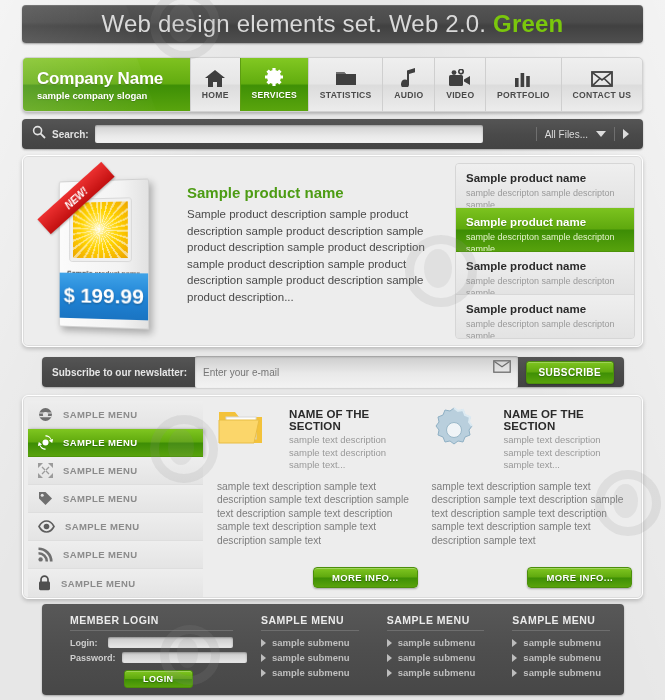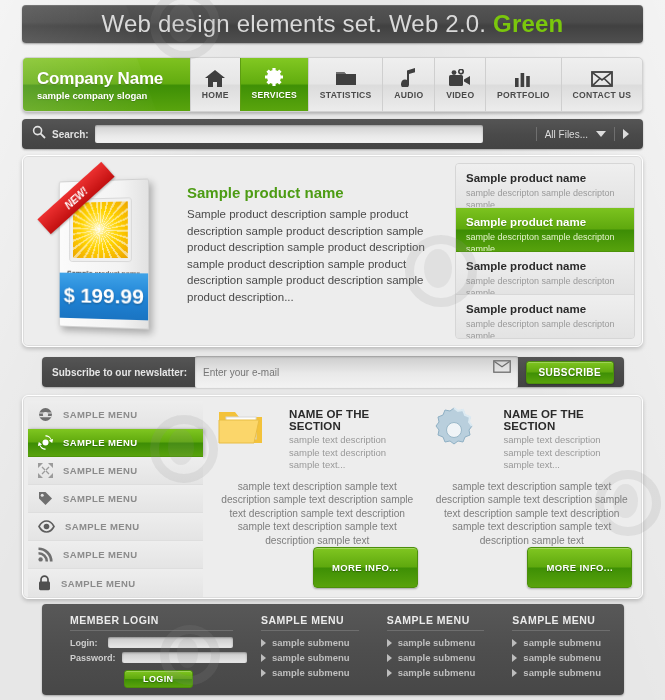--- a/index.html
+++ b/index.html
@@ -232,27 +232,27 @@
   .side-item.active .s-label{ color:#fff; text-shadow:0 1px 1px rgba(0,0,0,0.25); }
   .side-item svg{ display:block; }
 
   .panes{ flex:1 1 auto; display:flex; padding:10px 10px 10px 14px; gap:14px; }
   .pane{ flex:1 1 0; display:flex; flex-direction:column; }
   .pane-head{ display:flex; gap:8px; align-items:flex-start; }
   .pane-icon{ flex:0 0 48px; width:48px; height:44px; position:relative; }
   .pane-htext{ flex:1 1 auto; padding-top:2px;margin-left:16px; }
   .pane-title{ font-size:11.5px; font-weight:bold; color:#2b2b2b; letter-spacing:0.1px; }
   .pane-sub{ font-size:9.5px; color:#999; line-height:12.5px; margin-top:2px; }
-  .pane-body{ font-size:10.2px; color:#7d7d7d; line-height:13.6px; margin-top:8px;text-align:center; }
+  .pane-body{ font-size:10.2px; color:#7d7d7d; line-height:13.6px; margin-top:8px; }
   .pane-foot{ margin-top:auto; display:flex; justify-content:flex-end; }
   .btn-more{
     border:1px solid #4c8f0b; border-radius:4px;
     background:linear-gradient(to bottom,#80c621 0%,#5fa90e 48%,#3e8f05 52%,#59a30c 100%);
     color:#fff; font-size:9.5px; font-weight:bold; letter-spacing:0.4px;
-    padding:14px 18px; cursor:pointer;
+    padding:4px 18px; cursor:pointer;
     text-shadow:0 1px 1px rgba(0,0,0,0.3);
     box-shadow:inset 0 1px 0 rgba(255,255,255,0.28), 0 1px 2px rgba(0,0,0,0.3);
     font-family:"Liberation Sans", sans-serif;
   }
 
   
   .footer{
     position:absolute; left:42px; top:604px; width:582px; height:91px;
     border-radius:4px;
     background:linear-gradient(to bottom,#585858 0%,#4e4e4e 50%,#474747 100%);

